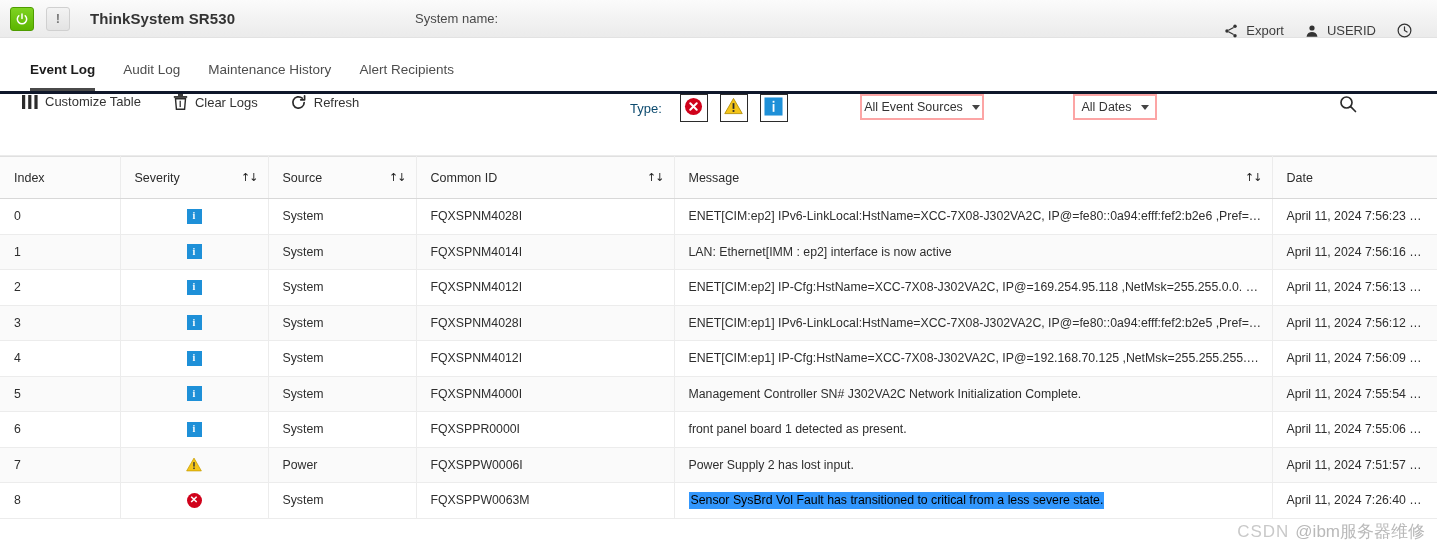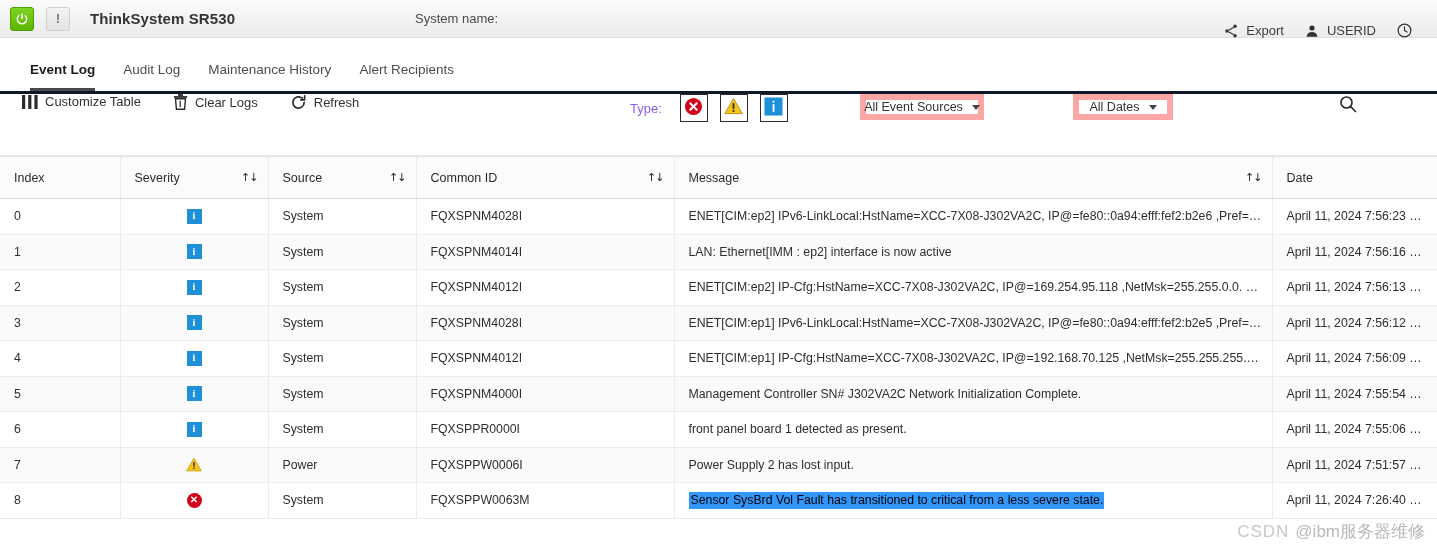--- a/index.html
+++ b/index.html
@@ -118,44 +118,44 @@
   }
   .tool-btn svg { display:block; }
 
   .type-group {
     position: absolute;
     left: 630px;
     display: flex;
     align-items: center;
     gap: 12px;
   }
-  .type-label { font-size: 13px; color: #8b5cf6; margin-right: 6px; }
+  .type-label { font-size: 13px; color: #0c4a6e; margin-right: 6px; }
   .sev-box {
     width: 28px; height: 28px;
     border: 1.5px solid #2b2b2b;
     background: #ffffff;
     display: flex; align-items: center; justify-content: center;
     cursor: pointer;
   }
 
   .sel-box {
     height: 26px;
-    border: 6px solid #fca5a5;
+    border: 2px solid #fca5a5;
     background: #ffffff;
     display: flex; align-items: center;
     justify-content: center;
     gap: 9px;
     font-size: 12.5px;
     color: #333;
     cursor: pointer;
     padding: 0 12px;
     white-space: nowrap;
   }
   .sel-evt { position: absolute; left: 860px; width: 124px; }
-  .sel-date { position: absolute; left: 1073px; width: 100px; }
+  .sel-date { position: absolute; left: 1073px; width: 84px; }
   .caret {
     width: 0; height: 0;
     border-left: 4.5px solid transparent;
     border-right: 4.5px solid transparent;
     border-top: 5px solid #444;
   }
   .search-ic {
     position: absolute;
     left: 1338px;
     cursor: pointer;

